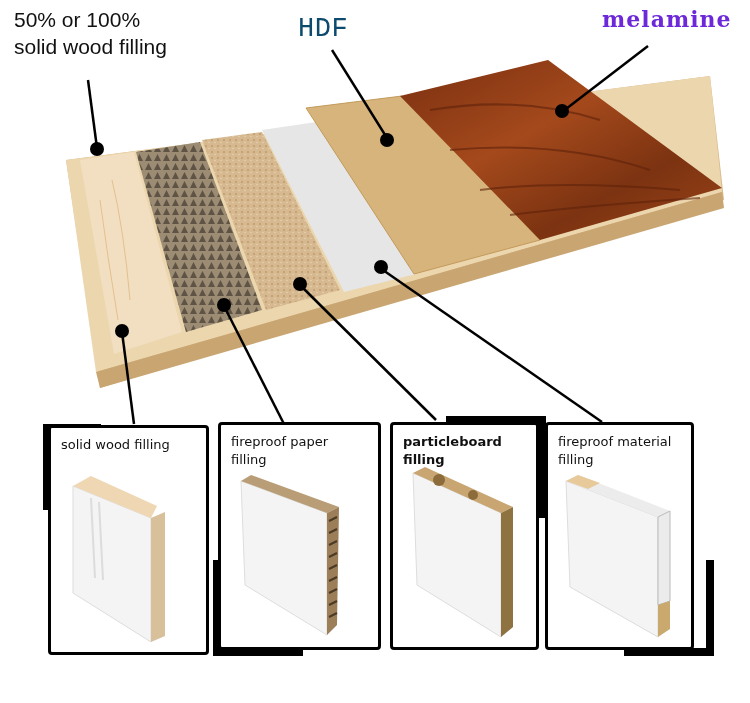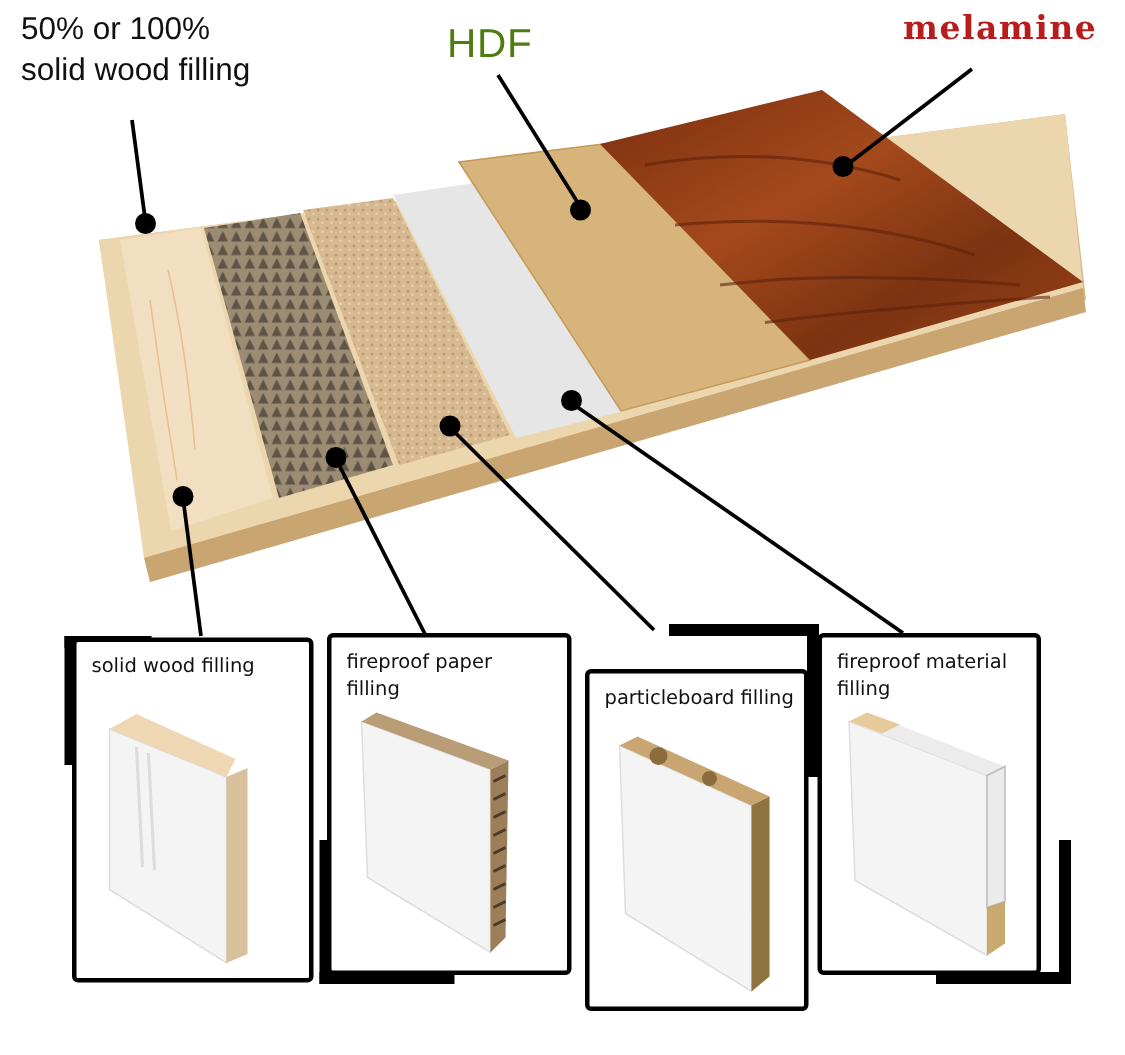--- a/index.html
+++ b/index.html
@@ -1,20 +1,20 @@
 <!DOCTYPE html>
 <html><head>
 <meta charset="utf-8">
 <style>
   html, body { margin:0; padding:0; background:#ffffff; }
   body { width:750px; height:703px; position:relative; overflow:hidden; font-family:"DejaVu Sans", sans-serif; }
   .abs { position:absolute; }
   .title-left { left:14px; top:6px; font-family:"Liberation Sans", sans-serif; font-weight:normal; font-size:21px; line-height:27px; color:#111; white-space:pre-line; }
-  .title-hdf { left:298px; top:14px; font-family:Liberation Sans, sans-serif; font-size:27px; color:#4d7c0f; letter-spacing:0.5px; }
-  .title-mel { left:602px; top:6px; font-family:"DejaVu Serif", serif; font-weight:bold; font-size:22px; color:#b91c1c; letter-spacing:1px; }
+  .title-hdf { left:298px; top:14px; font-family:Liberation Mono, monospace; font-size:27px; color:#0c4a6e; letter-spacing:0.5px; }
+  .title-mel { left:602px; top:6px; font-family:"DejaVu Serif", serif; font-weight:bold; font-size:22px; color:#6d28d9; letter-spacing:1px; }
   .box { position:absolute; background:#fff; border:3px solid #000; border-radius:4px; box-sizing:border-box; }
   .shadow { position:absolute; background:#000; }
   .box-label { position:absolute; left:10px; top:8px; font-family:"DejaVu Sans", sans-serif; font-size:13px; line-height:18px; color:#111; white-space:pre-line; }
   svg { position:absolute; left:0; top:0; }
 </style>
 </head>
 <body>
 
 <div class="abs title-left">50% or 100%
 solid wood filling</div>
@@ -103,21 +103,21 @@
   <div class="box-label">fireproof paper
 filling</div>
   <svg width="160" height="230" style="left:0;top:0;">
     <polygon points="20,56 106,88 106,210 24,160" fill="#f4f4f4" stroke="#ddd"></polygon>
     <polygon points="20,56 30,50 118,82 106,88" fill="#b99d76"></polygon>
     <polygon points="106,88 118,82 116,200 106,210" fill="#9c7f59"></polygon>
     <path d="M108,96 L116,92 M108,108 L116,104 M108,120 L116,116 M108,132 L116,128 M108,144 L116,140 M108,156 L116,152 M108,168 L116,164 M108,180 L116,176 M108,192 L116,188" stroke="#4a3a26" stroke-width="2"></path>
   </svg>
 </div>
 
-<div class="box" style="left:390px;top:446px;width:149px;height:228px;">
+<div class="box" style="left:390px;top:422px;width:149px;height:228px;font-weight:bold;">
   <div class="box-label">particleboard filling</div>
   <svg width="150" height="230" style="left:0;top:0;">
     <polygon points="20,48 108,88 108,212 24,160" fill="#f4f4f4" stroke="#ddd"></polygon>
     <polygon points="20,48 32,42 120,82 108,88" fill="#c9a572"></polygon>
     <polygon points="108,88 120,82 120,202 108,212" fill="#8e7240"></polygon>
     <circle cx="46" cy="55" r="6" fill="#8d6c3b"></circle>
     <circle cx="80" cy="70" r="5" fill="#8d6c3b"></circle>
   </svg>
 </div>
 

